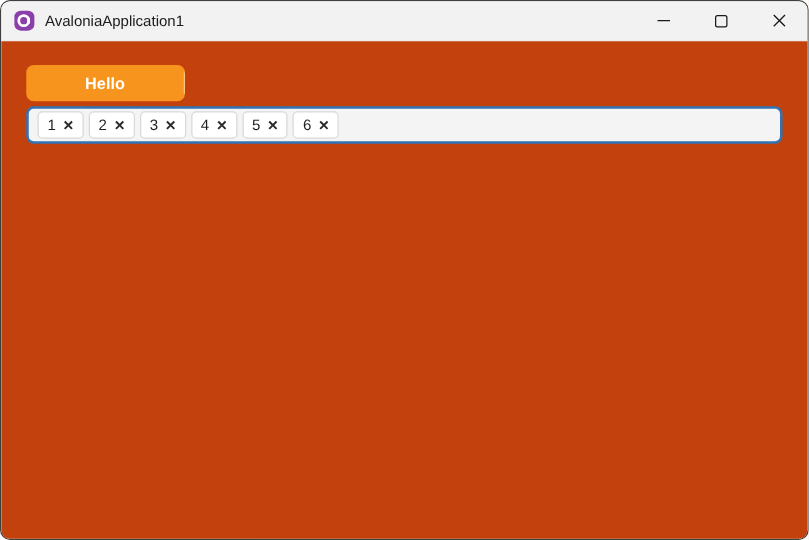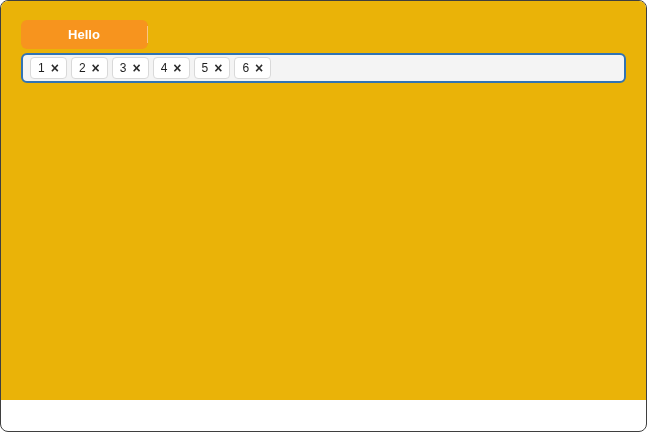--- a/index.html
+++ b/index.html
@@ -40,21 +40,21 @@
     display: flex; align-items: center; justify-content: center;
     background: transparent;
     border: none;
     cursor: default;
   }
   .min-glyph { width: 10px; height: 1px; background: #1a1a1a; }
   .max-glyph { width: 10px; height: 10px; border: 1px solid #1a1a1a; border-radius: 2px; }
   .close-glyph-svg { display: block; }
 
   
-  .content { position: relative; background: #eab308; height: 399px; }
+  .content { position: relative; background: #c2410c; height: 399px; }
 
   
   .tabstrip {
     position: absolute;
     left: 20px; top: 19px;
     width: 127px; height: 29px;
     background: #F7941E;
     border-radius: 6px;
     display: flex;
     align-items: stretch;
@@ -107,20 +107,40 @@
     color: #2b2b2b;
     line-height: 1;
     cursor: pointer;
   }
 </style>
 </head>
 <body>
 
 <div class="window">
 
+  <div class="titlebar">
+    <svg class="app-icon" viewBox="0 0 17 17">
+      <rect x="0.5" y="0.5" width="16" height="16" rx="5" fill="#8B3FA8"></rect>
+      <circle cx="8" cy="8.5" r="4" fill="none" stroke="#ffffff" stroke-width="2.2"></circle>
+      <rect x="10.6" y="6" width="2.4" height="5" rx="1" fill="#ffffff"></rect>
+    </svg>
+    <span class="title-text">AvaloniaApplication1</span>
+    <div class="titlebar-spacer"></div>
+    <button class="caption-btn" title="">
+      <span class="min-glyph"></span>
+    </button>
+    <button class="caption-btn" title="">
+      <span class="max-glyph"></span>
+    </button>
+    <button class="caption-btn" title="">
+      <svg class="close-glyph-svg" width="11" height="11" viewBox="0 0 11 11">
+        <path d="M1 1 L10 10 M10 1 L1 10" stroke="#1a1a1a" stroke-width="1.1" fill="none"></path>
+      </svg>
+    </button>
+  </div>
 
   <div class="content">
 
     <div class="tabstrip">
       <div class="tab">Hello</div>
       <div class="tab-divider"></div>
     </div>
 
     <div class="chipbox">
       <div class="chip">

